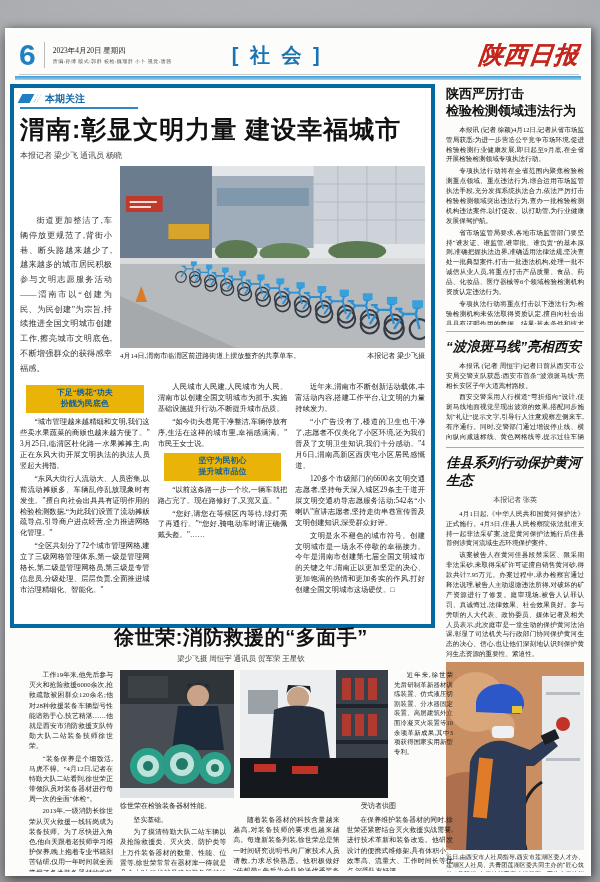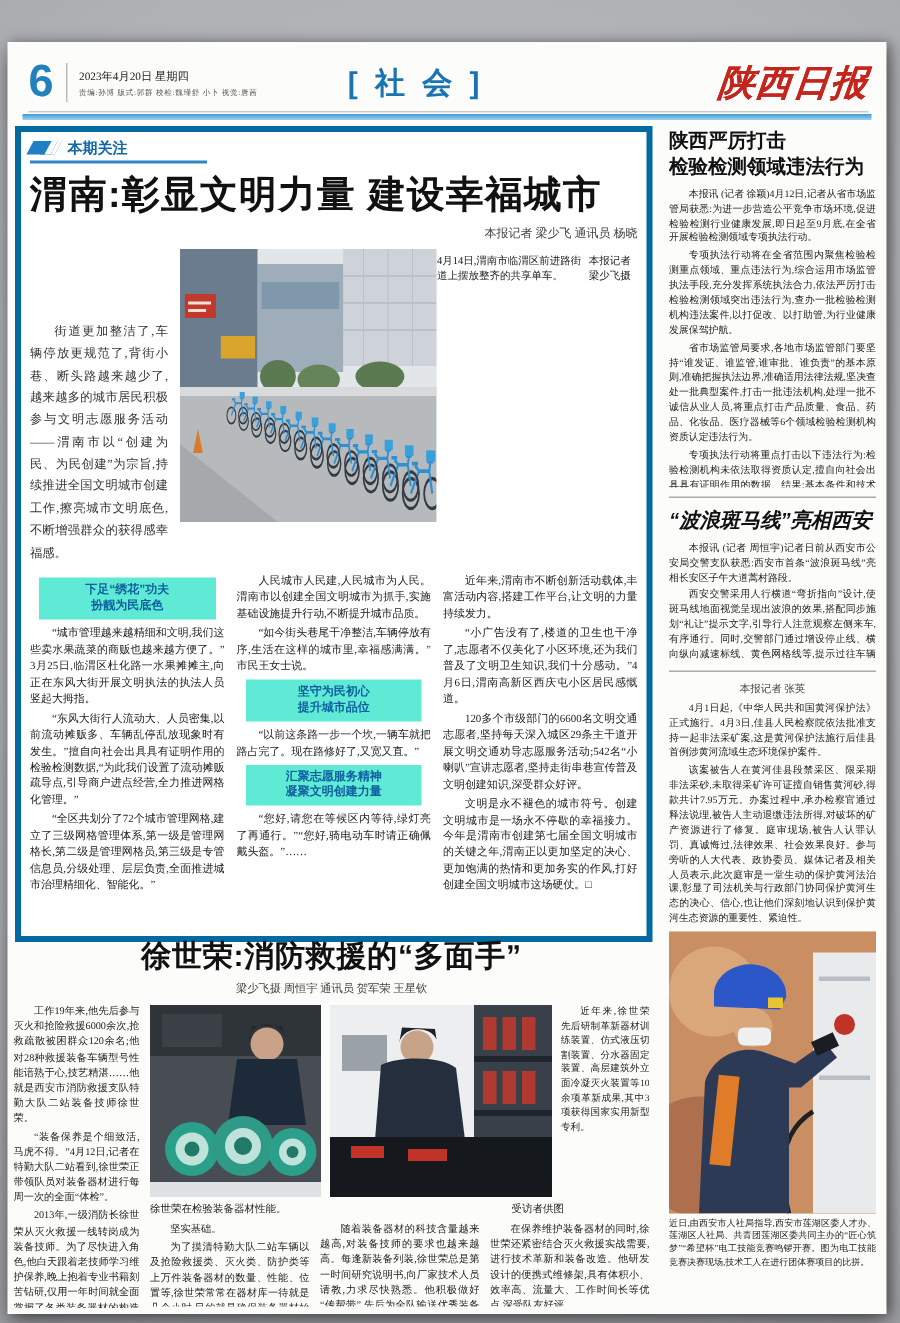--- a/index.html
+++ b/index.html
@@ -22,44 +22,44 @@
   .section{flex:0 0 auto;margin-left:60px;font-family:"Liberation Sans","DejaVu Sans",sans-serif;font-weight:bold;font-size:20px;color:#1a74b2;letter-spacing:3px;}
   .masthead{margin-left:auto;font-weight:bold;font-style:italic;font-size:24px;color:#c4261d;letter-spacing:1px;transform:skewX(-6deg);text-shadow:0 0 .4px #c4261d;}
   .blueband{position:absolute;left:10px;top:48px;right:10px;height:4px;background:linear-gradient(#3d9ad4,#9fd2ef);}
   
   .mainbox{position:absolute;left:5px;top:56px;width:425px;height:544px;border:4px solid #0369a1;background:#fff;padding:4px 6px;box-sizing:border-box;overflow:hidden;}
   .tagrow{display:flex;align-items:center;height:13px;}
   .flag{width:16px;height:9px;background:#1f7fc4;transform:skewX(-28deg);margin-right:6px;border-right:3px solid #fff;box-shadow:inset -4px 0 0 #fff, inset -7px 0 0 #1f7fc4;}
   .tag{font-family:"Liberation Sans","DejaVu Sans",sans-serif;font-weight:bold;font-size:10px;color:#1368a8;}
   .tagline{height:2px;background:#2e86c4;width:118px;margin:2px 0 4px 0;}
   .mhead{font-family:"Liberation Sans","DejaVu Sans",sans-serif;font-weight:bold;font-size:25px;letter-spacing:1px;text-align:left;color:#111;margin:2px 0 4px 0;}
-  .mby{font-size:8px;color:#444;text-align:right;margin-bottom:5px;}
+  .mby{font-size:8px;color:#444;text-align:left;margin-bottom:5px;}
   .mrow{display:flex;gap:8px;}
   .introcol{width:92px;flex:0 0 92px;display:flex;flex-direction:row;}
   .intro{font-size:8.2px;line-height:1.8;color:#333;text-align:justify;margin-top:48px;text-indent:2em;}
   .introrule{height:2px;background:#3b8fcc;margin-top:8px;}
-  .photowrap{flex:1;display:flex;flex-direction:row;}
+  .photowrap{flex:1;display:flex;flex-direction:column;}
   .mphoto{width:100%;height:182px;background:#dfe3e6;overflow:hidden;}
   .capt{display:flex;justify-content:space-between;font-size:7px;color:#222;margin-top:3px;}
   .colsrow{display:flex;gap:8px;margin-top:6px;height:262px;overflow:hidden;}
   .mcol{flex:1;overflow:hidden;font-size:7.3px;line-height:1.5;text-align:justify;color:#1b1b1b;}
   .para{margin:0 0 2px 0;text-indent:2em;}
-  .subhead{background:#5eead4;color:#10609f;font-family:"Liberation Sans","DejaVu Sans",sans-serif;font-weight:bold;font-size:8px;line-height:1.35;text-align:center;white-space:pre-line;padding:3px 4px;margin:3px 6px 4px 6px;}
+  .subhead{background:#eab308;color:#10609f;font-family:"Liberation Sans","DejaVu Sans",sans-serif;font-weight:bold;font-size:8px;line-height:1.35;text-align:center;white-space:pre-line;padding:3px 4px;margin:3px 6px 4px 6px;}
   
   .rightcol{position:absolute;left:441px;top:58px;width:138px;height:786px;overflow:hidden;}
   .rc-h1{font-family:"Liberation Sans","DejaVu Sans",sans-serif;font-weight:bold;font-size:13px;line-height:1.3;color:#111;white-space:pre-line;margin:0 0 5px 0;}
   .rc-h2{font-family:"Liberation Sans","DejaVu Sans",sans-serif;font-weight:bold;font-size:13.5px;color:#111;margin:0 0 5px 0;font-style:italic;}
   .rc-body{font-size:6.6px;line-height:1.5;text-align:justify;color:#222;overflow:hidden;}
   .rc-hr{border:0;border-top:1px solid #aaa;margin:6px 0;}
   .rc-by{font-size:7px;color:#444;text-align:center;margin:2px 0 4px 0;}
   .b1{max-height:200px;} .b2{max-height:80px;} .b3{max-height:148px;}
   .rphoto{width:138px;height:188px;margin-top:5px;background:#c98f63;overflow:hidden;}
   .rcapt{font-size:6px;line-height:1.45;text-align:justify;color:#222;margin-top:3px;max-height:46px;overflow:hidden;}
   
-  .bottom{position:absolute;left:4px;top:596px;width:424px;height:248px;overflow:hidden;}
+  .bottom{position:absolute;left:24px;top:596px;width:424px;height:248px;overflow:hidden;}
   .bhead{font-family:"Liberation Sans","DejaVu Sans",sans-serif;font-weight:bold;font-size:20px;text-align:center;color:#111;margin:0 0 3px 0;letter-spacing:.5px;}
   .bby{font-size:7.5px;color:#444;text-align:center;margin-bottom:6px;}
   .bcontent{display:flex;gap:7px;height:204px;}
   .bcol1{flex:0 0 84px;font-size:6.8px;line-height:1.5;text-align:justify;overflow:hidden;}
   .bmid{flex:1;display:flex;flex-direction:column;}
   .bphotos{display:flex;gap:6px;height:128px;}
   .ph-a{flex:0 0 114px;background:#474d52;overflow:hidden;}
   .ph-b{flex:0 0 148px;background:#eceef0;overflow:hidden;}
   .bside{flex:1;font-size:6.4px;line-height:1.5;text-align:justify;overflow:hidden;}
   .bcapt{display:flex;justify-content:space-between;font-size:7px;color:#222;margin:3px 0 4px 0;width:276px;align-items:center;}
@@ -166,22 +166,20 @@
       <div class="mcol">
         <div>
             <p class="para">人民城市人民建,人民城市为人民。渭南市以创建全国文明城市为抓手,实施基础设施提升行动,不断提升城市品质。</p>
             <p class="para">“如今街头巷尾干净整洁,车辆停放有序,生活在这样的城市里,幸福感满满。”市民王女士说。</p>
           </div>
         <div class="subhead">坚守为民初心
 提升城市品位</div>
         <div>
             <p class="para">“以前这条路一步一个坎,一辆车就把路占完了。现在路修好了,又宽又直。”</p>
           </div>
-        <div class="subhead">汇聚志愿服务精神
-凝聚文明创建力量</div>
         <div>
             <p class="para">“您好,请您在等候区内等待,绿灯亮了再通行。”“您好,骑电动车时请正确佩戴头盔。”……</p>
           </div>
       </div>
       <div class="mcol">
         <div>
             <p class="para">近年来,渭南市不断创新活动载体,丰富活动内容,搭建工作平台,让文明的力量持续发力。</p>
             <p class="para">“小广告没有了,楼道的卫生也干净了,志愿者不仅美化了小区环境,还为我们普及了文明卫生知识,我们十分感动。”4月6日,渭南高新区西庆屯小区居民感慨道。</p>
             <p class="para">120多个市级部门的6600名文明交通志愿者,坚持每天深入城区29条主干道开展文明交通劝导志愿服务活动;542名“小喇叭”宣讲志愿者,坚持走街串巷宣传普及文明创建知识,深受群众好评。</p>
             <p class="para">文明是永不褪色的城市符号。创建文明城市是一场永不停歇的幸福接力。今年是渭南市创建第七届全国文明城市的关键之年,渭南正以更加坚定的决心、更加饱满的热情和更加务实的作风,打好创建全国文明城市这场硬仗。□</p>
@@ -199,20 +197,21 @@
         <p class="para">省市场监管局要求,各地市场监管部门要坚持“谁发证、谁监管,谁审批、谁负责”的基本原则,准确把握执法边界,准确适用法律法规,坚决查处一批典型案件,打击一批违法机构,处理一批不诚信从业人员,将重点打击产品质量、食品、药品、化妆品、医疗器械等6个领域检验检测机构资质认定违法行为。</p>
         <p class="para">专项执法行动将重点打击以下违法行为:检验检测机构未依法取得资质认定,擅自向社会出具具有证明作用的数据、结果;基本条件和技术能力不能持续符合资质认定条件要求,擅自向社会出具具有证明作用的检验检测数据、结果;超出资质认定证书规定的检验检测能力范围,擅自向社会出具具有证明作用的数据、结果;转让、出租、出借资质认定证书或者标志,伪造、变造、冒用资质认定证书或者标志,使用已过期或者被撤销、注销的资质认定证书或者标志。</p>
       </div>
     <hr class="rc-hr">
     <div class="rc-h2">“波浪斑马线”亮相西安</div>
     <div class="rc-body b2">
         <p class="para">本报讯 (记者 周恒宇)记者日前从西安市公安局交警支队获悉:西安市首条“波浪斑马线”亮相长安区子午大道蒿村路段。</p>
         <p class="para">西安交警采用人行横道“弯折指向”设计,使斑马线地面视觉呈现出波浪的效果,搭配同步施划“礼让”提示文字,引导行人注意观察左侧来车,有序通行。同时,交警部门通过增设停止线、横向纵向减速标线、黄色网格线等,提示过往车辆减速慢行,注意避让行人。</p>
       </div>
     <hr class="rc-hr">
+    <div class="rc-h2">佳县系列行动保护黄河生态</div>
     <div class="rc-by">本报记者 张英</div>
     <div class="rc-body b3">
         <p class="para">4月1日起,《中华人民共和国黄河保护法》正式施行。4月3日,佳县人民检察院依法批准支持一起非法采矿案,这是黄河保护法施行后佳县首例涉黄河流域生态环境保护案件。</p>
         <p class="para">该案被告人在黄河佳县段禁采区、限采期非法采砂,未取得采矿许可证擅自销售黄河砂,得款共计7.95万元。办案过程中,承办检察官通过释法说理,被告人主动退缴违法所得,对破坏的矿产资源进行了修复。庭审现场,被告人认罪认罚、真诚悔过,法律效果、社会效果良好。参与旁听的人大代表、政协委员、媒体记者及相关人员表示,此次庭审是一堂生动的保护黄河法治课,彰显了司法机关与行政部门协同保护黄河生态的决心、信心,也让他们深刻地认识到保护黄河生态资源的重要性、紧迫性。</p>
       </div>
     <div class="rphoto">
       <svg width="100%" height="100%" viewBox="0 0 138 188" preserveAspectRatio="none">
         <rect width="138" height="188" fill="#c98f63"></rect>
         <circle cx="30" cy="40" r="30" fill="#e0b184" opacity=".7"></circle>
         <circle cx="20" cy="150" r="40" fill="#9c5a42" opacity=".6"></circle>

